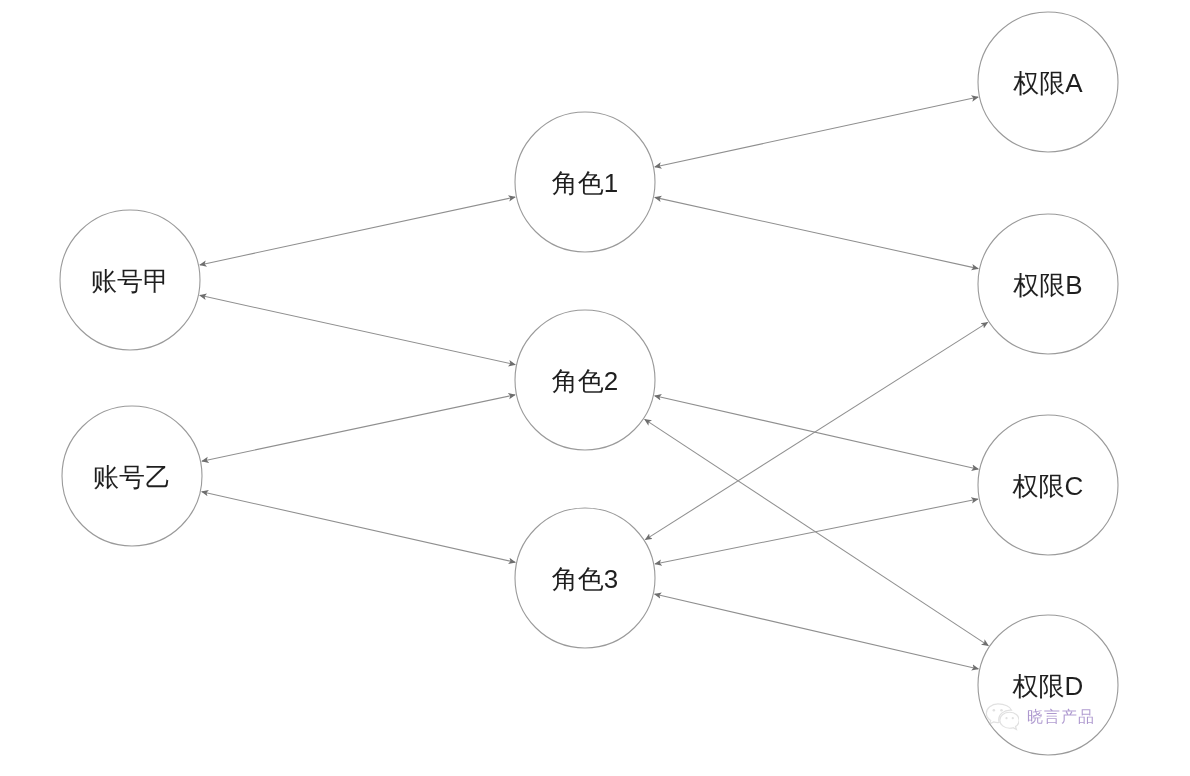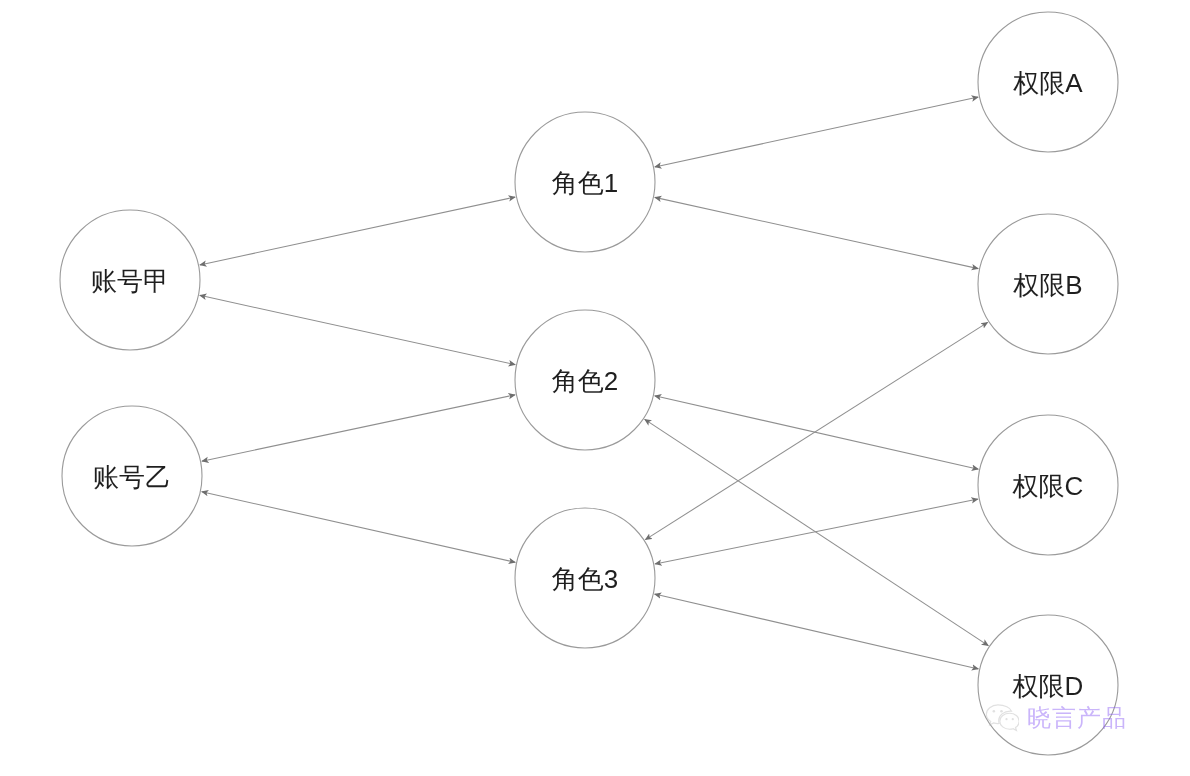--- a/index.html
+++ b/index.html
@@ -51,22 +51,22 @@
     left: 985px;
     top: 702px;
     display: flex;
     align-items: center;
     gap: 8px;
     opacity: 0.45;
     pointer-events: none;
   }
   .watermark-text {
     font-family: Liberation Mono, monospace;
-    font-size: 24px;
-    color: #8b5cf6;
+    font-size: 16px;
+    color: #4c1d95;
     letter-spacing: 1px;
     white-space: nowrap;
   }
   .wechat-icon {
     width: 34px;
     height: 30px;
     flex: 0 0 auto;
   }
 </style>
 </head>

